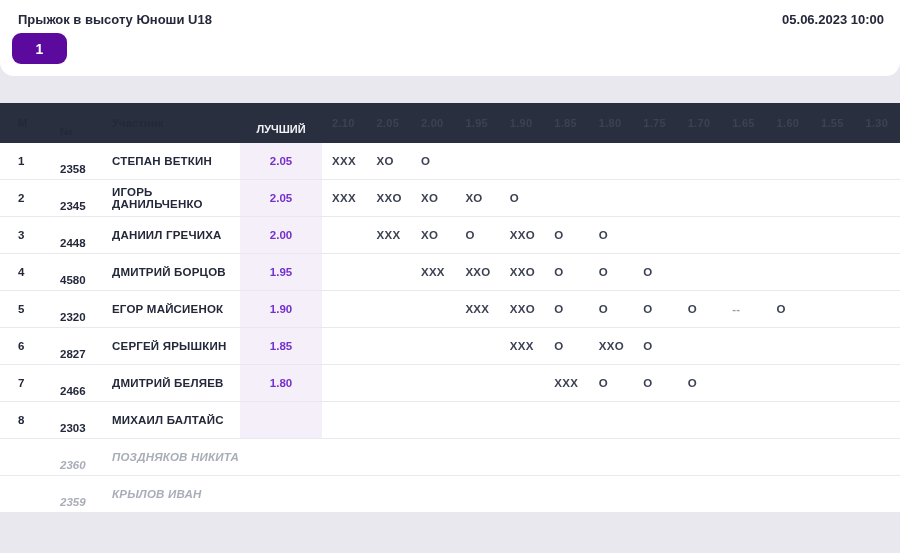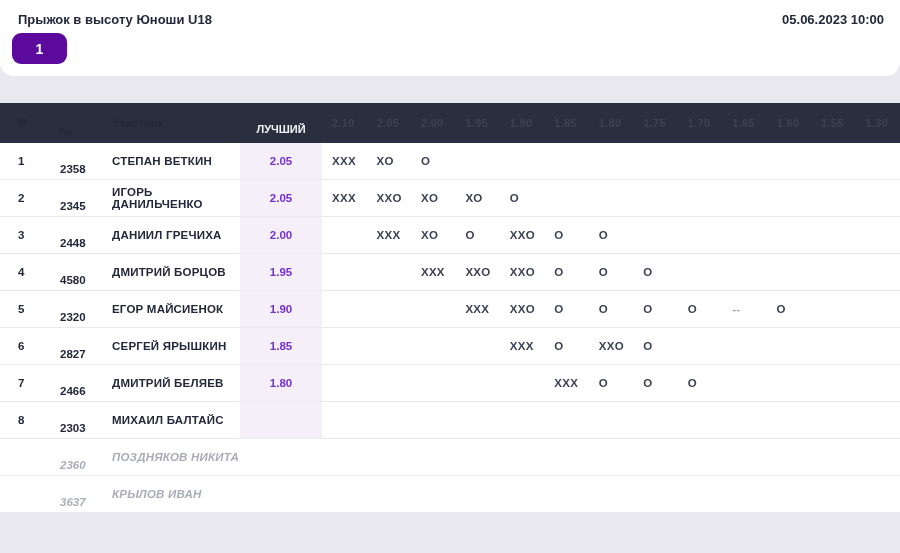--- a/index.html
+++ b/index.html
@@ -267,21 +267,21 @@
         <div class="cell-h"></div>
         <div class="cell-h"></div>
         <div class="cell-h"></div>
         <div class="cell-h"></div>
         <div class="cell-h"></div>
         <div class="cell-h"></div>
         <div class="cell-h"></div>
       </div>
       <div class="grid-row trow unranked">
         <div class="cell-rank"></div>
-        <div class="cell-bib">3637</div>
+        <div class="cell-bib">2359</div>
         <div class="cell-name">КРЫЛОВ ИВАН</div>
         <div class="cell-best"></div>
         <div class="cell-h"></div>
         <div class="cell-h"></div>
         <div class="cell-h"></div>
         <div class="cell-h"></div>
         <div class="cell-h"></div>
         <div class="cell-h"></div>
         <div class="cell-h"></div>
         <div class="cell-h"></div>

